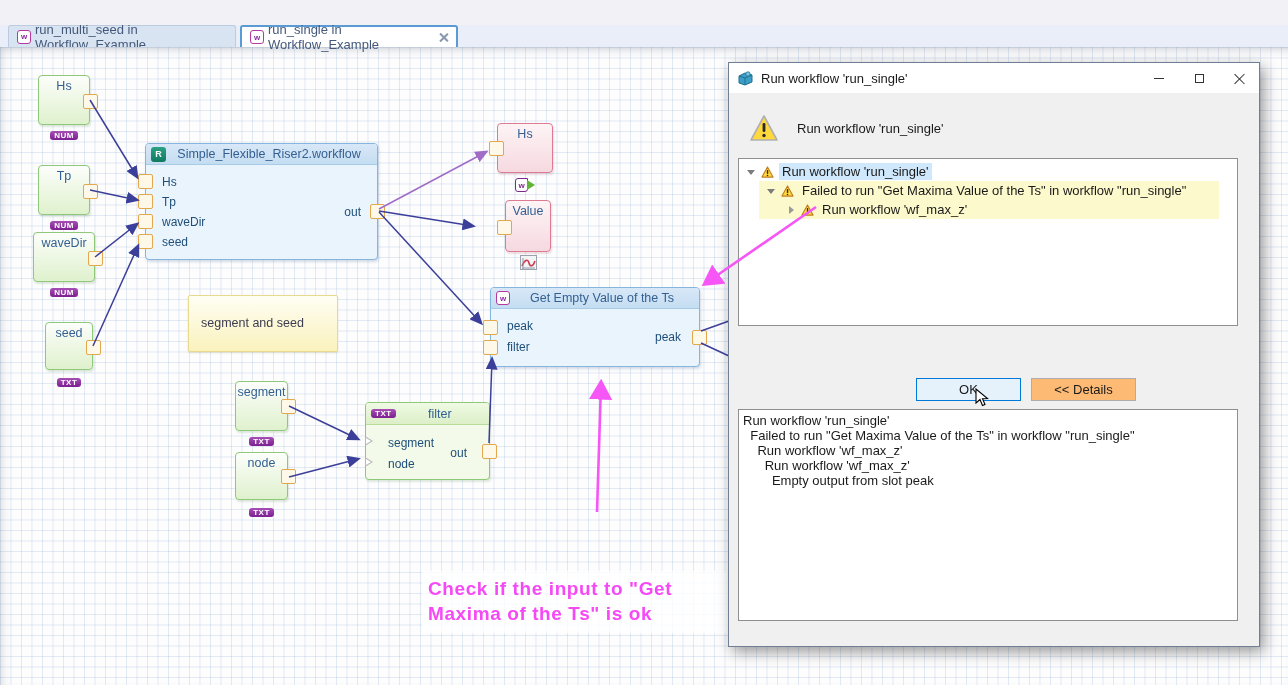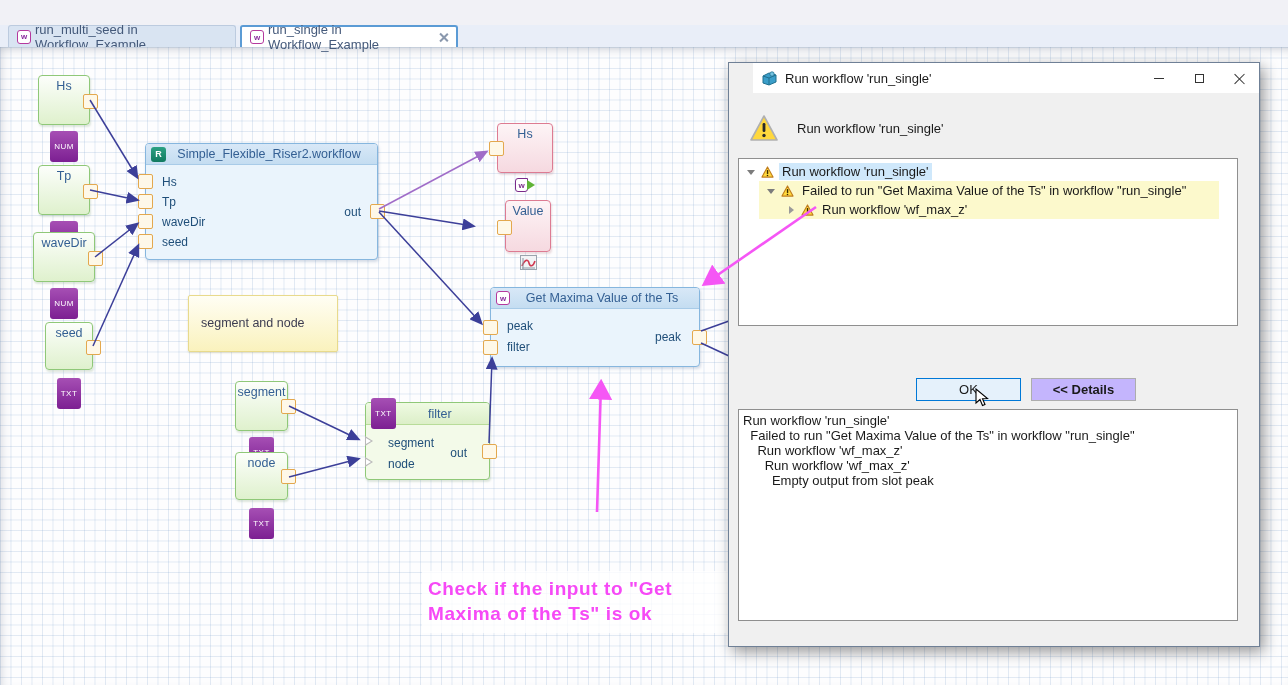--- a/index.html
+++ b/index.html
@@ -32,21 +32,21 @@
     background:linear-gradient(#fffef4,#faf2bd); box-shadow:0 1px 2px rgba(150,140,60,.25);
     font-size:12.5px; color:#3c3c50; padding:6px 8px; z-index:5; }
   .sticky .txt { position:absolute; left:12px; }
 
   .node { position:absolute; border-radius:4px; z-index:10;gap:36px; }
   .node .title { font-size:12.5px; color:#335f93; text-align:center; }
 
   .node.green { border:1.2px solid #8fc878; background:linear-gradient(#fcfefb,#dff1cd);
     box-shadow:1px 2px 2px rgba(100,140,90,.2); display:flex; flex-direction:column; align-items:center; padding-top:3px; }
   .badge { margin-top:2px; background:linear-gradient(#a64fb4,#7c1f92); color:#fff; font-size:8px;
-    font-weight:normal; padding:11px 4px; border-radius:3px; letter-spacing:.5px; }
+    font-weight:bold; padding:0 4px; border-radius:3px; letter-spacing:.5px; }
 
   .node.pink { border:1.2px solid #dd7b92; background:linear-gradient(#fdf4f6,#f6d9e0);
     box-shadow:1px 2px 2px rgba(170,100,110,.2); display:flex; flex-direction:column; align-items:center; padding-top:3px; }
 
   .node.blue { border:1px solid #86b6de; background:#eaf4fc; box-shadow:1px 2px 3px rgba(90,120,160,.25); }
   .node.blue .hdr { height:21px; background:linear-gradient(#d8e8f7,#c4ddf1); border-bottom:1px solid #a8cbe8;
     display:flex; align-items:center; padding:0 5px; border-radius:3px 3px 0 0; }
   .node.blue .hdr .title { flex:1; }
   .r-icon { width:15px; height:15px; border-radius:3px; background:linear-gradient(#2ba183,#117a60); color:#fff;
     font-size:9px; font-weight:bold; display:inline-flex; align-items:center; justify-content:center; }
@@ -73,21 +73,21 @@
 
   svg.wires { position:absolute; left:0; top:0; z-index:20; pointer-events:none; }
   svg.overlay { position:absolute; left:0; top:0; z-index:60; pointer-events:none; }
 
   .note-text { position:absolute; left:422px; top:524px; width:308px; height:62px;
     background:rgba(255,255,255,.78); z-index:22; padding:5px 6px; }
   .note-text div { font-size:19px; font-weight:bold; color:#f649f6; letter-spacing:.6px; line-height:25px; white-space:pre; }
 
   
   .dialog { position:absolute; left:728px; top:62px; width:532px; height:585px; background:#f0f0f0;
-    border:1px solid #6f8096; box-shadow:4px 5px 14px rgba(0,0,0,.4); z-index:40;padding-left:24px; }
+    border:1px solid #6f8096; box-shadow:4px 5px 14px rgba(0,0,0,.4); z-index:40; }
   .dlg-titlebar { height:30px; background:#ffffff; display:flex; align-items:center; padding-left:8px; }
   .dlg-title { font-size:13px; color:#1a1a1a; margin-left:7px; flex:1; }
   .app-icon { width:17px; height:17px; flex:0 0 auto; }
   .winbtn { width:40px; height:29px; display:flex; align-items:center; justify-content:center; }
   .wb-min { width:10px; height:1px; background:#333; }
   .wb-max { width:9px; height:9px; border:1px solid #333; }
   .wb-close { position:relative; width:11px; height:11px; }
   .wb-close::before,.wb-close::after { content:""; position:absolute; left:5px; top:-1px; width:1.2px; height:14px; background:#333; }
   .wb-close::before{transform:rotate(45deg);} .wb-close::after{transform:rotate(-45deg);}
 
@@ -104,21 +104,21 @@
   .chev-down::before { content:""; position:absolute; left:0; top:2px; border-left:4.5px solid transparent;
     border-right:4.5px solid transparent; border-top:5.5px solid #7c7c7c; }
   .chev-right::before { content:""; position:absolute; left:2px; top:0; border-top:4.5px solid transparent;
     border-bottom:4.5px solid transparent; border-left:5.5px solid #9a9a9a; }
   .warn-sm { width:13px; height:12px; margin-right:5px; flex:0 0 auto; }
   .ind1 { padding-left:8px; } .ind2 { padding-left:28px; } .ind3 { padding-left:48px; }
 
   .btn { position:absolute; height:23px; width:105px; font-size:13px; color:#1a1a1a;
     display:flex; align-items:center; justify-content:center; cursor:default; }
   .btn-ok { left:187px; top:315px; background:#e5f1fb; border:1px solid #0078d7; }
-  .btn-details { left:302px; top:315px; background:#c4b5fd; border:1px solid #adadad;font-weight:bold; }
+  .btn-details { left:302px; top:315px; background:#fdba74; border:1px solid #adadad; }
 
   .details-panel { position:absolute; left:9px; top:346px; width:500px; height:212px; background:#fff;
     border:1px solid #8f8f8f; padding:3px 4px; overflow:hidden; }
   .details-panel div { font-size:13px; line-height:15px; color:#1a1a1a; white-space:pre; }
 
   .cursor { position:absolute; left:975px; top:388px; z-index:70; pointer-events:none; }
 </style>
 </head>
 <body>
 
@@ -132,21 +132,21 @@
   <div class="tab active">
     <span class="wf-icon">w</span>
     <span>run_single in Workflow_Example</span>
     <span class="tab-close"></span>
   </div>
 </div>
 
 <div class="canvas">
 
   <div class="sticky" style="left:188px; top:248px; width:150px; height:57px;">
-    <span class="txt" style="top:20px;">segment and node</span>
+    <span class="txt" style="top:20px;">segment and seed</span>
   </div>
 
   <div class="node green" style="left:38px; top:28px; width:52px; height:50px;">
     <span class="title">Hs</span>
     <span class="badge">NUM</span>
     <span class="port" style="right:-9px; top:18px;"></span>
   </div>
   <div class="node green" style="left:38px; top:118px; width:52px; height:50px;">
     <span class="title">Tp</span>
     <span class="badge">NUM</span>
@@ -195,21 +195,21 @@
           <path d="M1 9 C4 2, 7 2, 8 6 C9 10, 12 10, 14 4" stroke="#d03a52" stroke-width="1.6" fill="none"></path>
           <path d="M2 1 V12 M1 11 H14" stroke="#8a96a3" stroke-width="1" fill="none"></path>
         </svg>
     </span>
     <span class="port" style="left:-9px; top:19px;"></span>
   </div>
 
   <div class="node blue" style="left:490px; top:240px; width:210px; height:80px;">
     <div class="hdr">
       <span class="wf-icon">w</span>
-      <span class="title">Get Maxima Value of the Ts</span>
+      <span class="title">Get Empty Value of the Ts</span>
     </div>
     <span class="slot" style="left:16px; top:31px;">peak</span>
     <span class="slot" style="left:16px; top:52px;">filter</span>
     <span class="slot" style="right:18px; top:42px;">peak</span>
     <span class="port" style="left:-8px; top:32px;"></span>
     <span class="port" style="left:-8px; top:52px;"></span>
     <span class="port" style="right:-8px; top:42px;"></span>
   </div>
 
   <div class="node green" style="left:235px; top:334px; width:53px; height:50px;">

